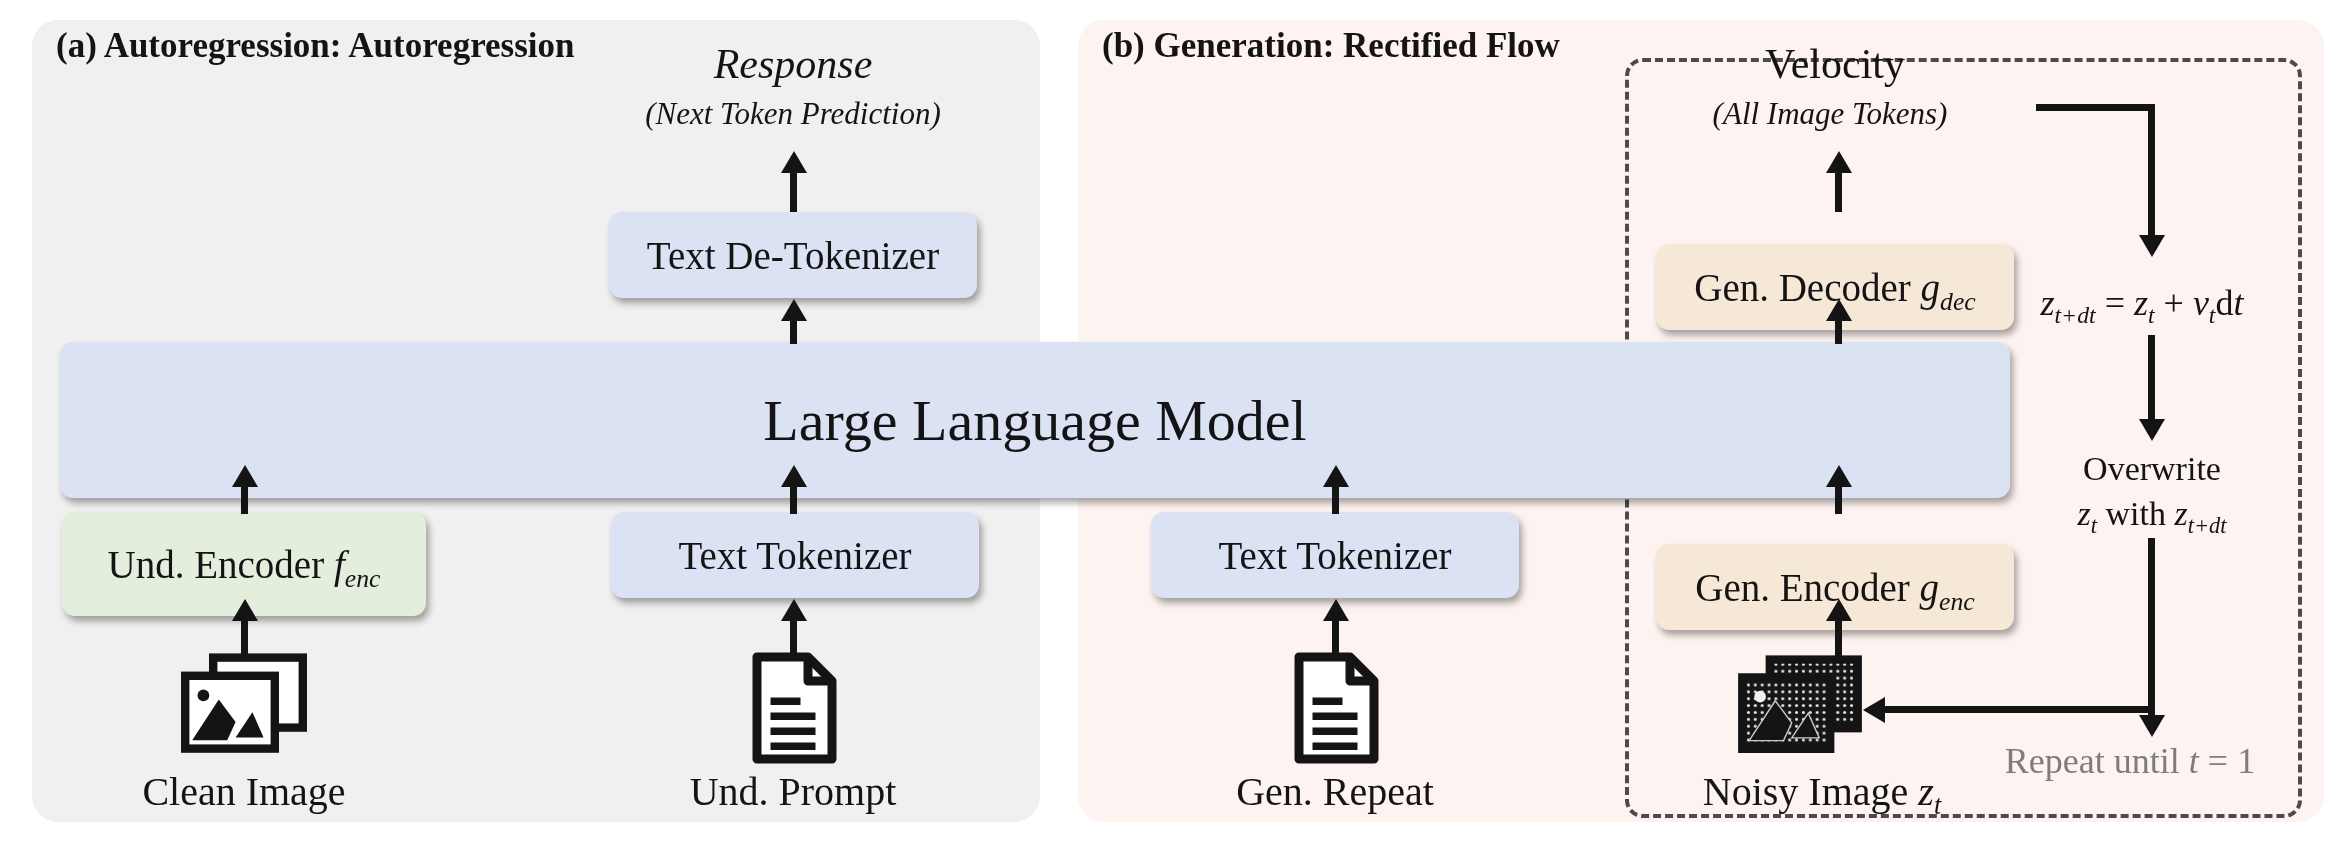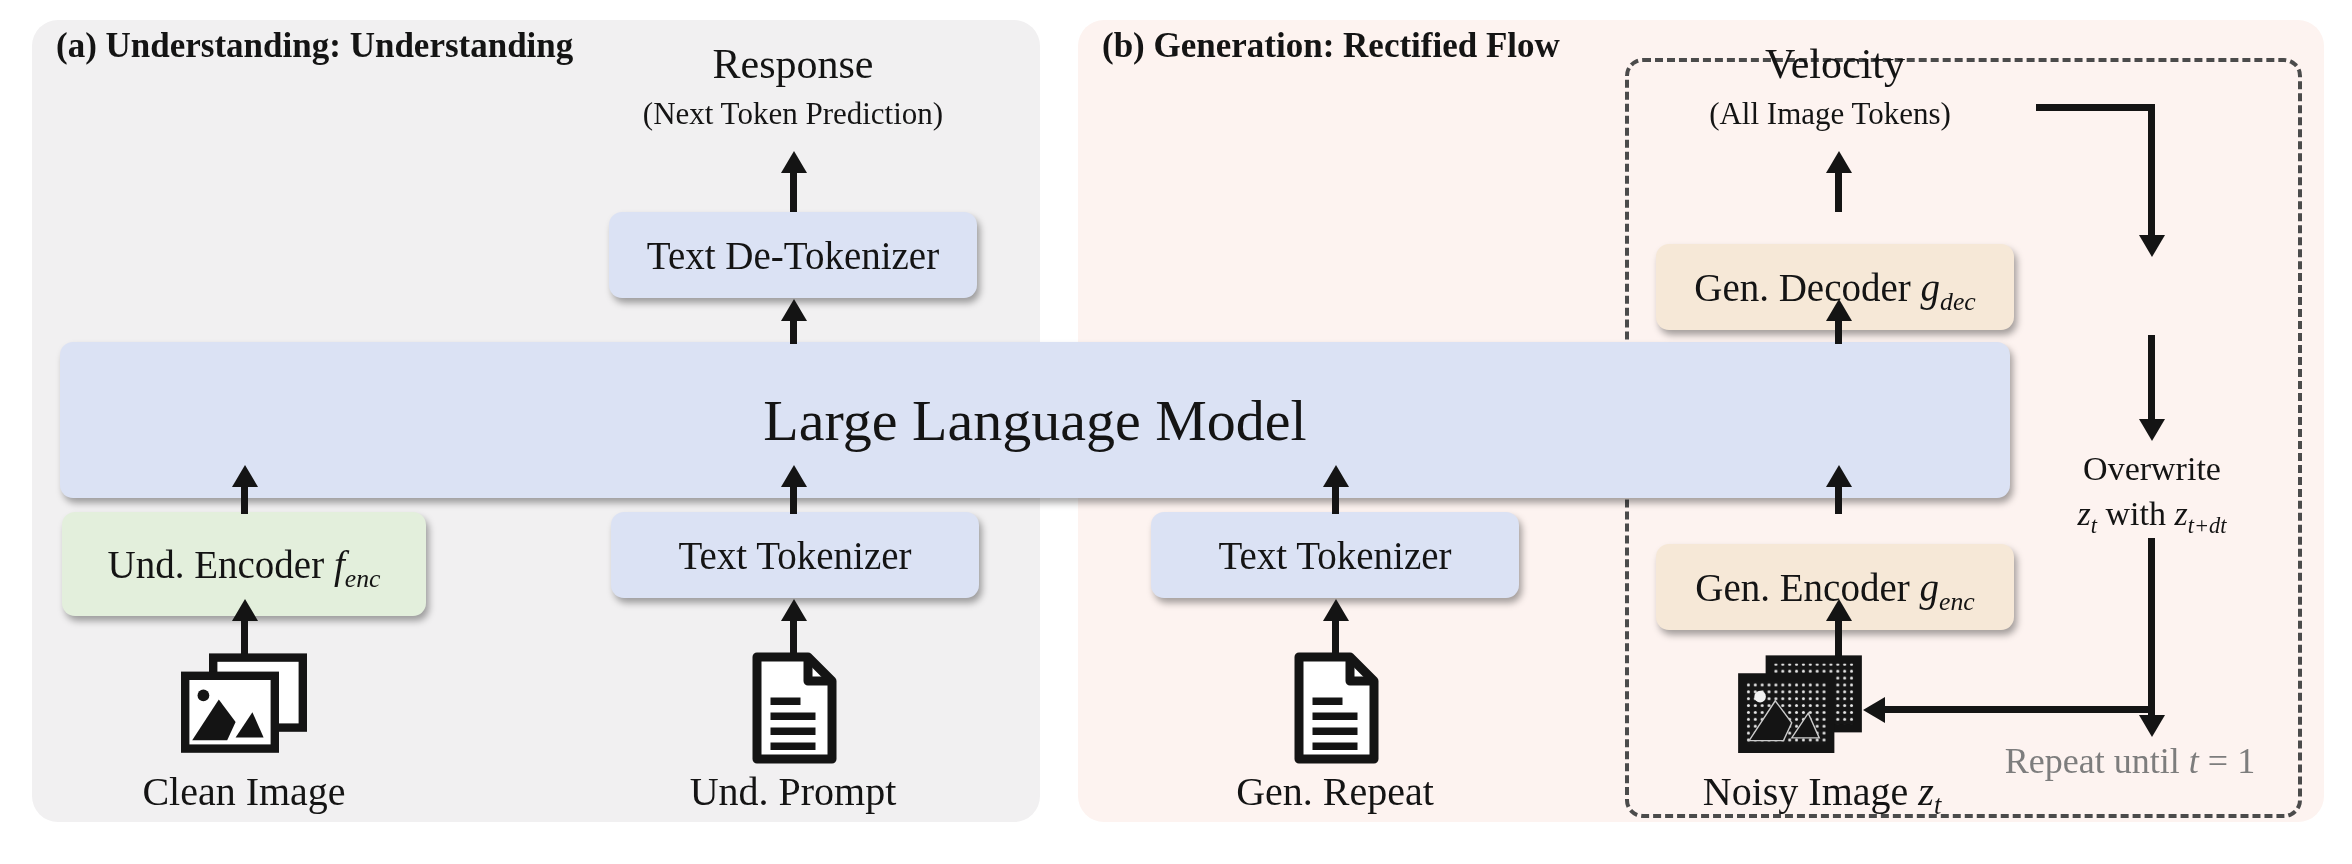--- a/index.html
+++ b/index.html
@@ -13,21 +13,21 @@
   .panel{position:absolute;border-radius:26px;}
   #panel-a{left:32px;top:20px;width:1008px;height:802px;background:var(--panel-a-bg);}
   #panel-b{left:1078px;top:20px;width:1246px;height:802px;background:var(--panel-b-bg);}
   .panel-title{position:absolute;font-weight:bold;font-size:35px;white-space:nowrap;}
   #dashed-box{position:absolute;left:1625px;top:58px;width:677px;height:760px;border:4px dashed var(--dash);border-radius:18px;}
   .box{position:absolute;display:flex;align-items:center;justify-content:center;border-radius:13px;
        font-size:39px;white-space:nowrap;box-shadow:3px 5px 7px rgba(0,0,0,0.35);}
   .blue{background:var(--blue-box);text-align:center;} .green{background:var(--green-box);} .tan{background:var(--tan-box);margin-top:32px;}
   #llm-box{left:60px;top:342px;width:1950px;height:156px;font-size:58px;}
   .ctr{position:absolute;transform:translateX(-50%);white-space:nowrap;text-align:center;}
-  .big-lbl{font-size:42px;} .sub-lbl{font-size:31px;} .icon-lbl{font-size:40px;}
+  .big-lbl{font-size:42px;} .sub-lbl{font-size:31px;font-style:italic;} .icon-lbl{font-size:40px;}
   sub{font-size:.66em;line-height:0;}
   i{font-style:italic;}
   .varrow-up,.varrow-down{position:absolute;width:7px;background:var(--ink);}
   .varrow-up::before{content:"";position:absolute;top:-21px;left:-9.5px;width:0;height:0;
       border-left:13px solid transparent;border-right:13px solid transparent;border-bottom:22px solid var(--ink);}
   .varrow-down::after{content:"";position:absolute;bottom:-21px;left:-9.5px;width:0;height:0;
       border-left:13px solid transparent;border-right:13px solid transparent;border-top:22px solid var(--ink);}
   .hline{position:absolute;height:7px;background:var(--ink);}
   .harrow-left{position:absolute;height:7px;background:var(--ink);}
   .harrow-left::before{content:"";position:absolute;left:-21px;top:-9.5px;width:0;height:0;
@@ -38,24 +38,24 @@
 </style>
 </head>
 <body>
 
 <div id="page">
 
   <div class="panel" id="panel-a"></div>
   <div class="panel" id="panel-b"></div>
   <div id="dashed-box"></div>
 
-  <div class="panel-title" style="left:56px;top:26px;">(a) Understanding: Understanding</div>
+  <div class="panel-title" style="left:56px;top:26px;">(a) Autoregression: Autoregression</div>
   <div class="panel-title" style="left:1102px;top:26px;">(b) Generation: Rectified Flow</div>
 
-  <div class="ctr big-lbl" style="left:793px;top:40px;">Response</div>
+  <div class="ctr big-lbl" style="left:793px;top:40px;font-style:italic;">Response</div>
   <div class="ctr sub-lbl" style="left:793px;top:96px;">(Next Token Prediction)</div>
   <div class="ctr big-lbl" style="left:1835px;top:40px;">Velocity</div>
   <div class="ctr sub-lbl" style="left:1830px;top:96px;">(All Image Tokens)</div>
 
   <div class="box blue" id="llm-box">
     <span>Large Language Model</span>
   </div>
 
   <div class="box blue" style="left:609px;top:212px;width:368px;height:86px;">
     <span>Text De-Tokenizer</span>
@@ -89,20 +89,21 @@
   <div class="varrow-up" style="left:1835px;top:320px;height:24px;"></div>
   <div class="varrow-up" style="left:1835px;top:486px;height:28px;"></div>
   <div class="varrow-up" style="left:1835px;top:620px;height:42px;"></div>
 
   <div class="hline" style="left:2036px;top:104px;width:119px;"></div>
   <div class="varrow-down" style="left:2148px;top:104px;height:132px;"></div>
   <div class="varrow-down" style="left:2148px;top:335px;height:85px;"></div>
   <div class="varrow-down" style="left:2148px;top:538px;height:178px;"></div>
   <div class="harrow-left" style="left:1884px;top:706px;width:271px;"></div>
 
+  <div class="math ctr" style="left:2142px;top:282px;"><i>z</i><sub><i>t+dt</i></sub><span> = </span><i>z</i><sub><i>t</i></sub><span> + </span><i>v</i><sub><i>t</i></sub><span>d</span><i>t</i></div>
 
   <div class="math ctr" style="left:2152px;top:450px;font-size:34px;">Overwrite</div>
   <div class="math ctr" style="left:2152px;top:495px;font-size:34px;"><i>z</i><sub><i>t</i></sub><span> with </span><i>z</i><sub><i>t+dt</i></sub></div>
 
   <div class="ctr note" style="left:2130px;top:740px;"><span>Repeat until </span><i>t</i><span> = 1</span></div>
 
   <svg class="icon" style="left:169px;top:652px;" width="150" height="112" viewBox="0 0 100 80">
     <rect x="28" y="4" width="64" height="50" fill="#ffffff" stroke="#141414" stroke-width="6"></rect>
     <rect x="8" y="17" width="64" height="52" fill="#ffffff" stroke="#141414" stroke-width="6"></rect>
     <circle cx="21" cy="31" r="4.2" fill="#141414"></circle>

